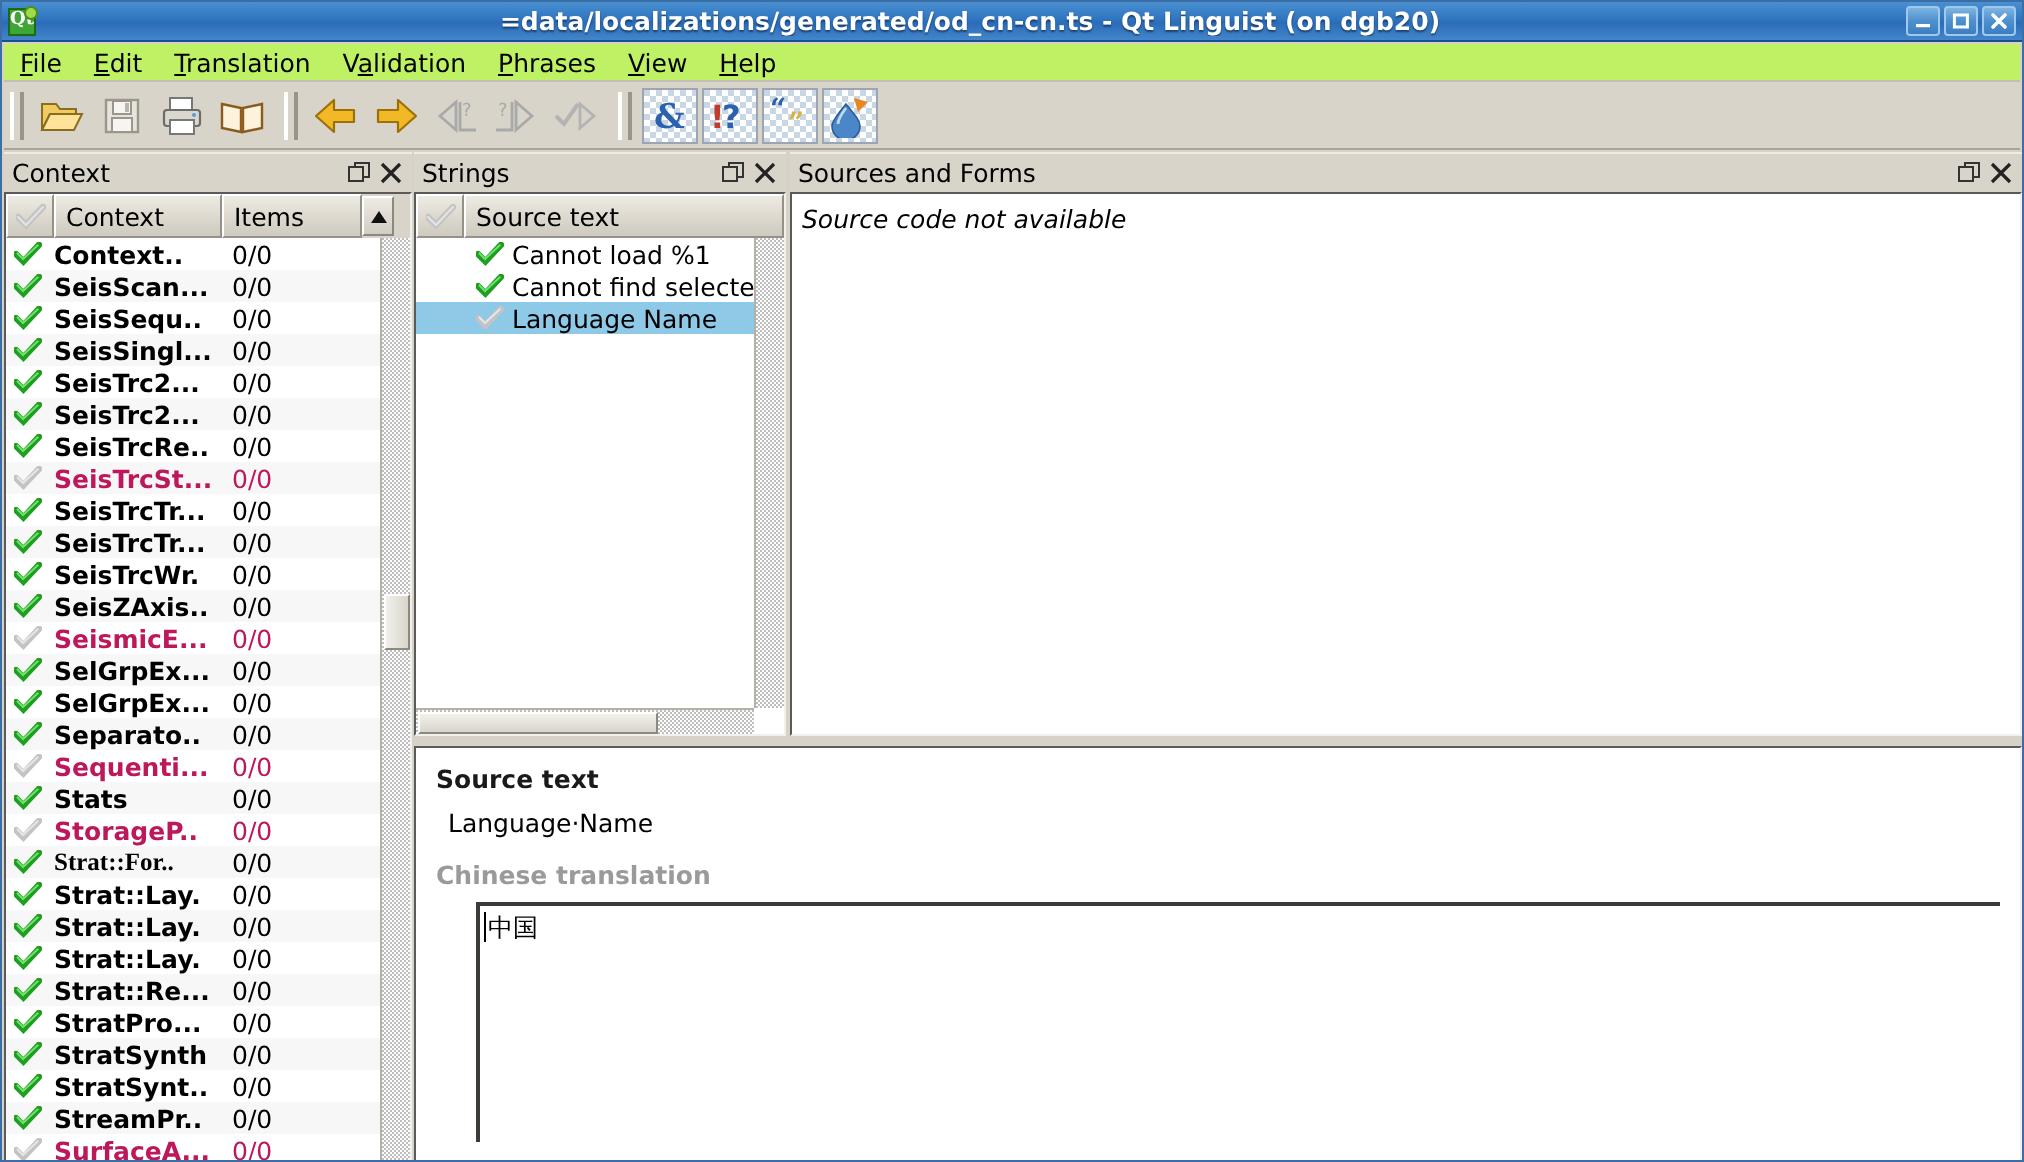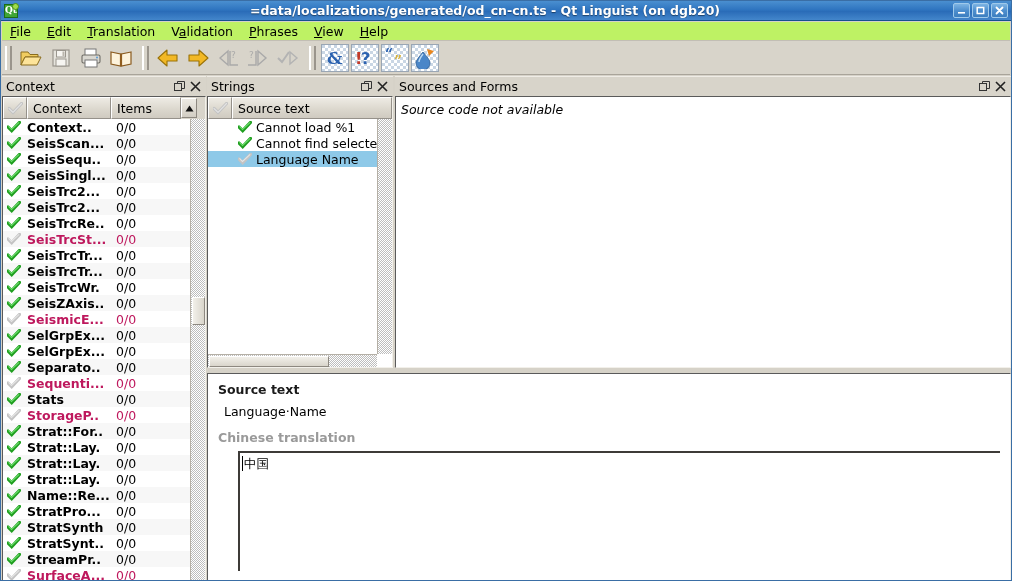--- a/index.html
+++ b/index.html
@@ -583,21 +583,21 @@
             <span class="name" style="width:88px;">StorageP..</span>
             <span class="items">0/0</span>
           </div>
           <div class="row alt">
             <span class="chk">
               <svg width="14" height="12" viewBox="0 0 15 13">
                 <path d="M1,6.5 L5,10.5 L13.5,1.5" fill="none" stroke="#1f9e1f" stroke-width="3.4" stroke-linecap="round"></path>
                 <path d="M1.8,6.2 L4.8,9.2 L12.8,1.8" fill="none" stroke="#6fe06f" stroke-width="1.1" stroke-linecap="round"></path>
               </svg>
             </span>
-            <span class="name" style="width:88px;">Strat::For..</span>
+            <span class="name" style="width:88px;font-family:Liberation Serif, serif;">Strat::For..</span>
             <span class="items">0/0</span>
           </div>
           <div class="row">
             <span class="chk">
               <svg width="14" height="12" viewBox="0 0 15 13">
                 <path d="M1,6.5 L5,10.5 L13.5,1.5" fill="none" stroke="#1f9e1f" stroke-width="3.4" stroke-linecap="round"></path>
                 <path d="M1.8,6.2 L4.8,9.2 L12.8,1.8" fill="none" stroke="#6fe06f" stroke-width="1.1" stroke-linecap="round"></path>
               </svg>
             </span>
             <span class="name" style="width:88px;">Strat::Lay.</span>
@@ -623,21 +623,21 @@
             <span class="name" style="width:88px;">Strat::Lay.</span>
             <span class="items">0/0</span>
           </div>
           <div class="row alt">
             <span class="chk">
               <svg width="14" height="12" viewBox="0 0 15 13">
                 <path d="M1,6.5 L5,10.5 L13.5,1.5" fill="none" stroke="#1f9e1f" stroke-width="3.4" stroke-linecap="round"></path>
                 <path d="M1.8,6.2 L4.8,9.2 L12.8,1.8" fill="none" stroke="#6fe06f" stroke-width="1.1" stroke-linecap="round"></path>
               </svg>
             </span>
-            <span class="name" style="width:88px;">Name::Re...</span>
+            <span class="name" style="width:88px;">Strat::Re...</span>
             <span class="items">0/0</span>
           </div>
           <div class="row">
             <span class="chk">
               <svg width="14" height="12" viewBox="0 0 15 13">
                 <path d="M1,6.5 L5,10.5 L13.5,1.5" fill="none" stroke="#1f9e1f" stroke-width="3.4" stroke-linecap="round"></path>
                 <path d="M1.8,6.2 L4.8,9.2 L12.8,1.8" fill="none" stroke="#6fe06f" stroke-width="1.1" stroke-linecap="round"></path>
               </svg>
             </span>
             <span class="name" style="width:88px;">StratPro...</span>

